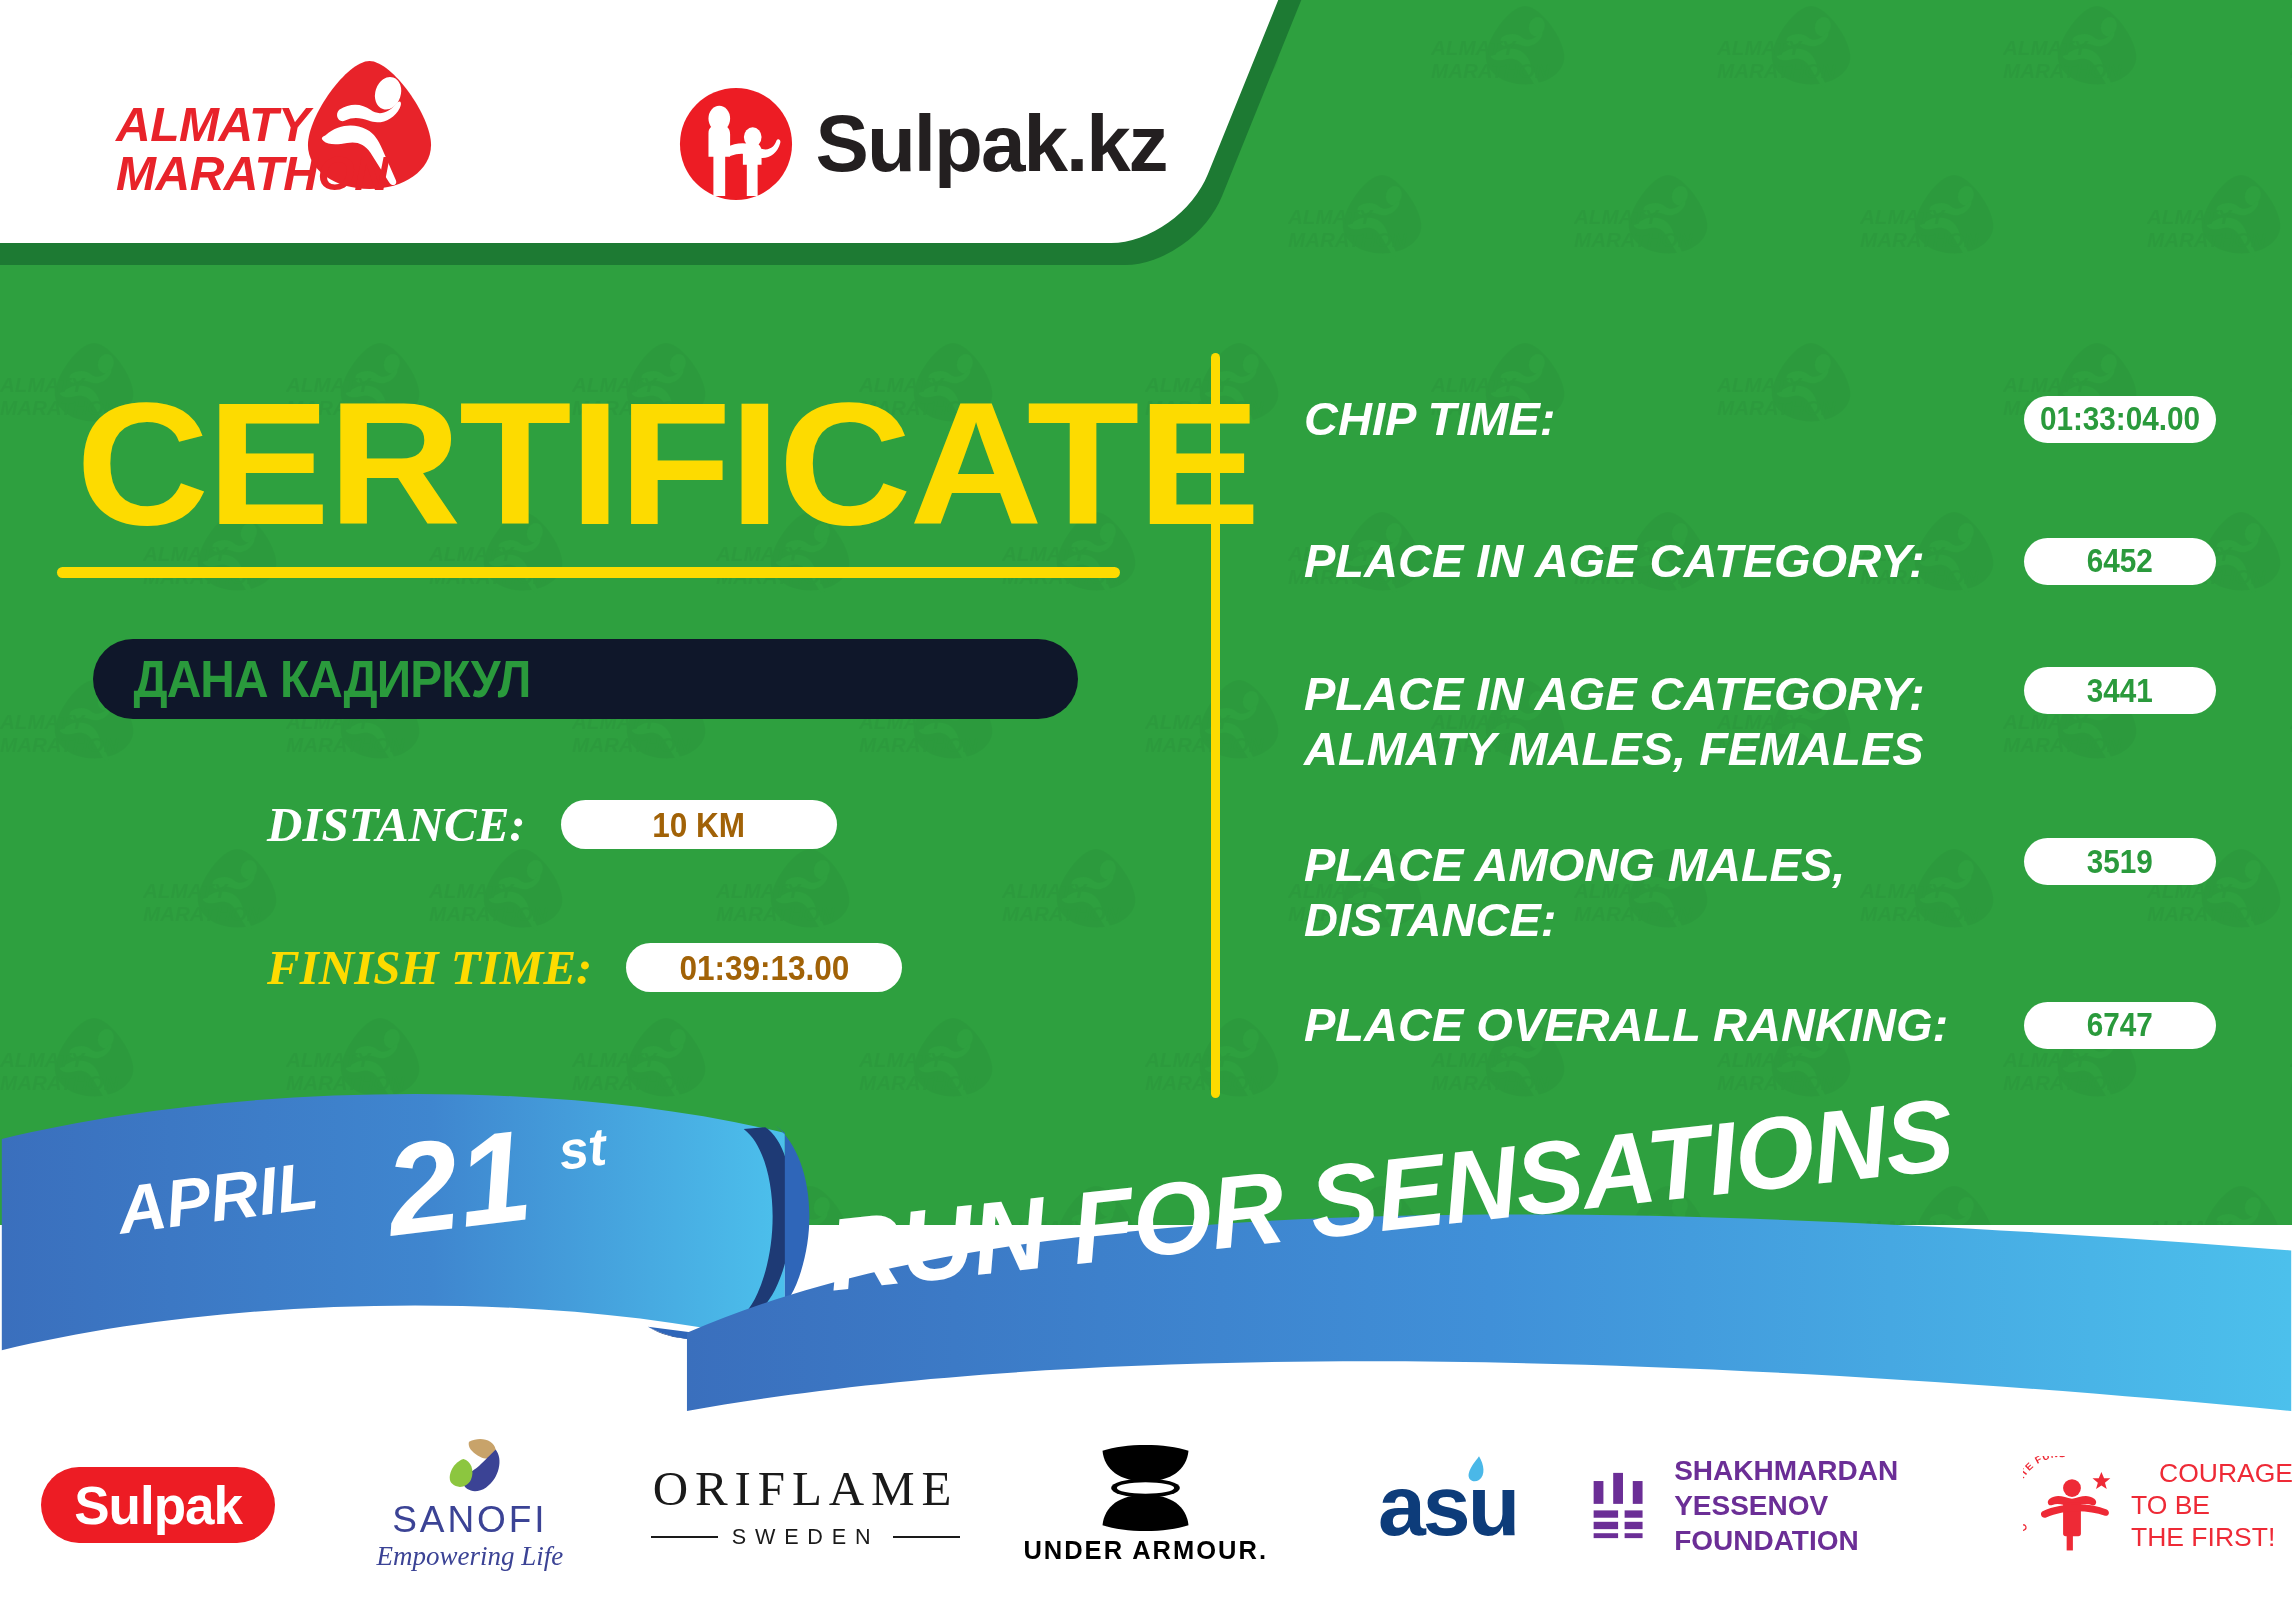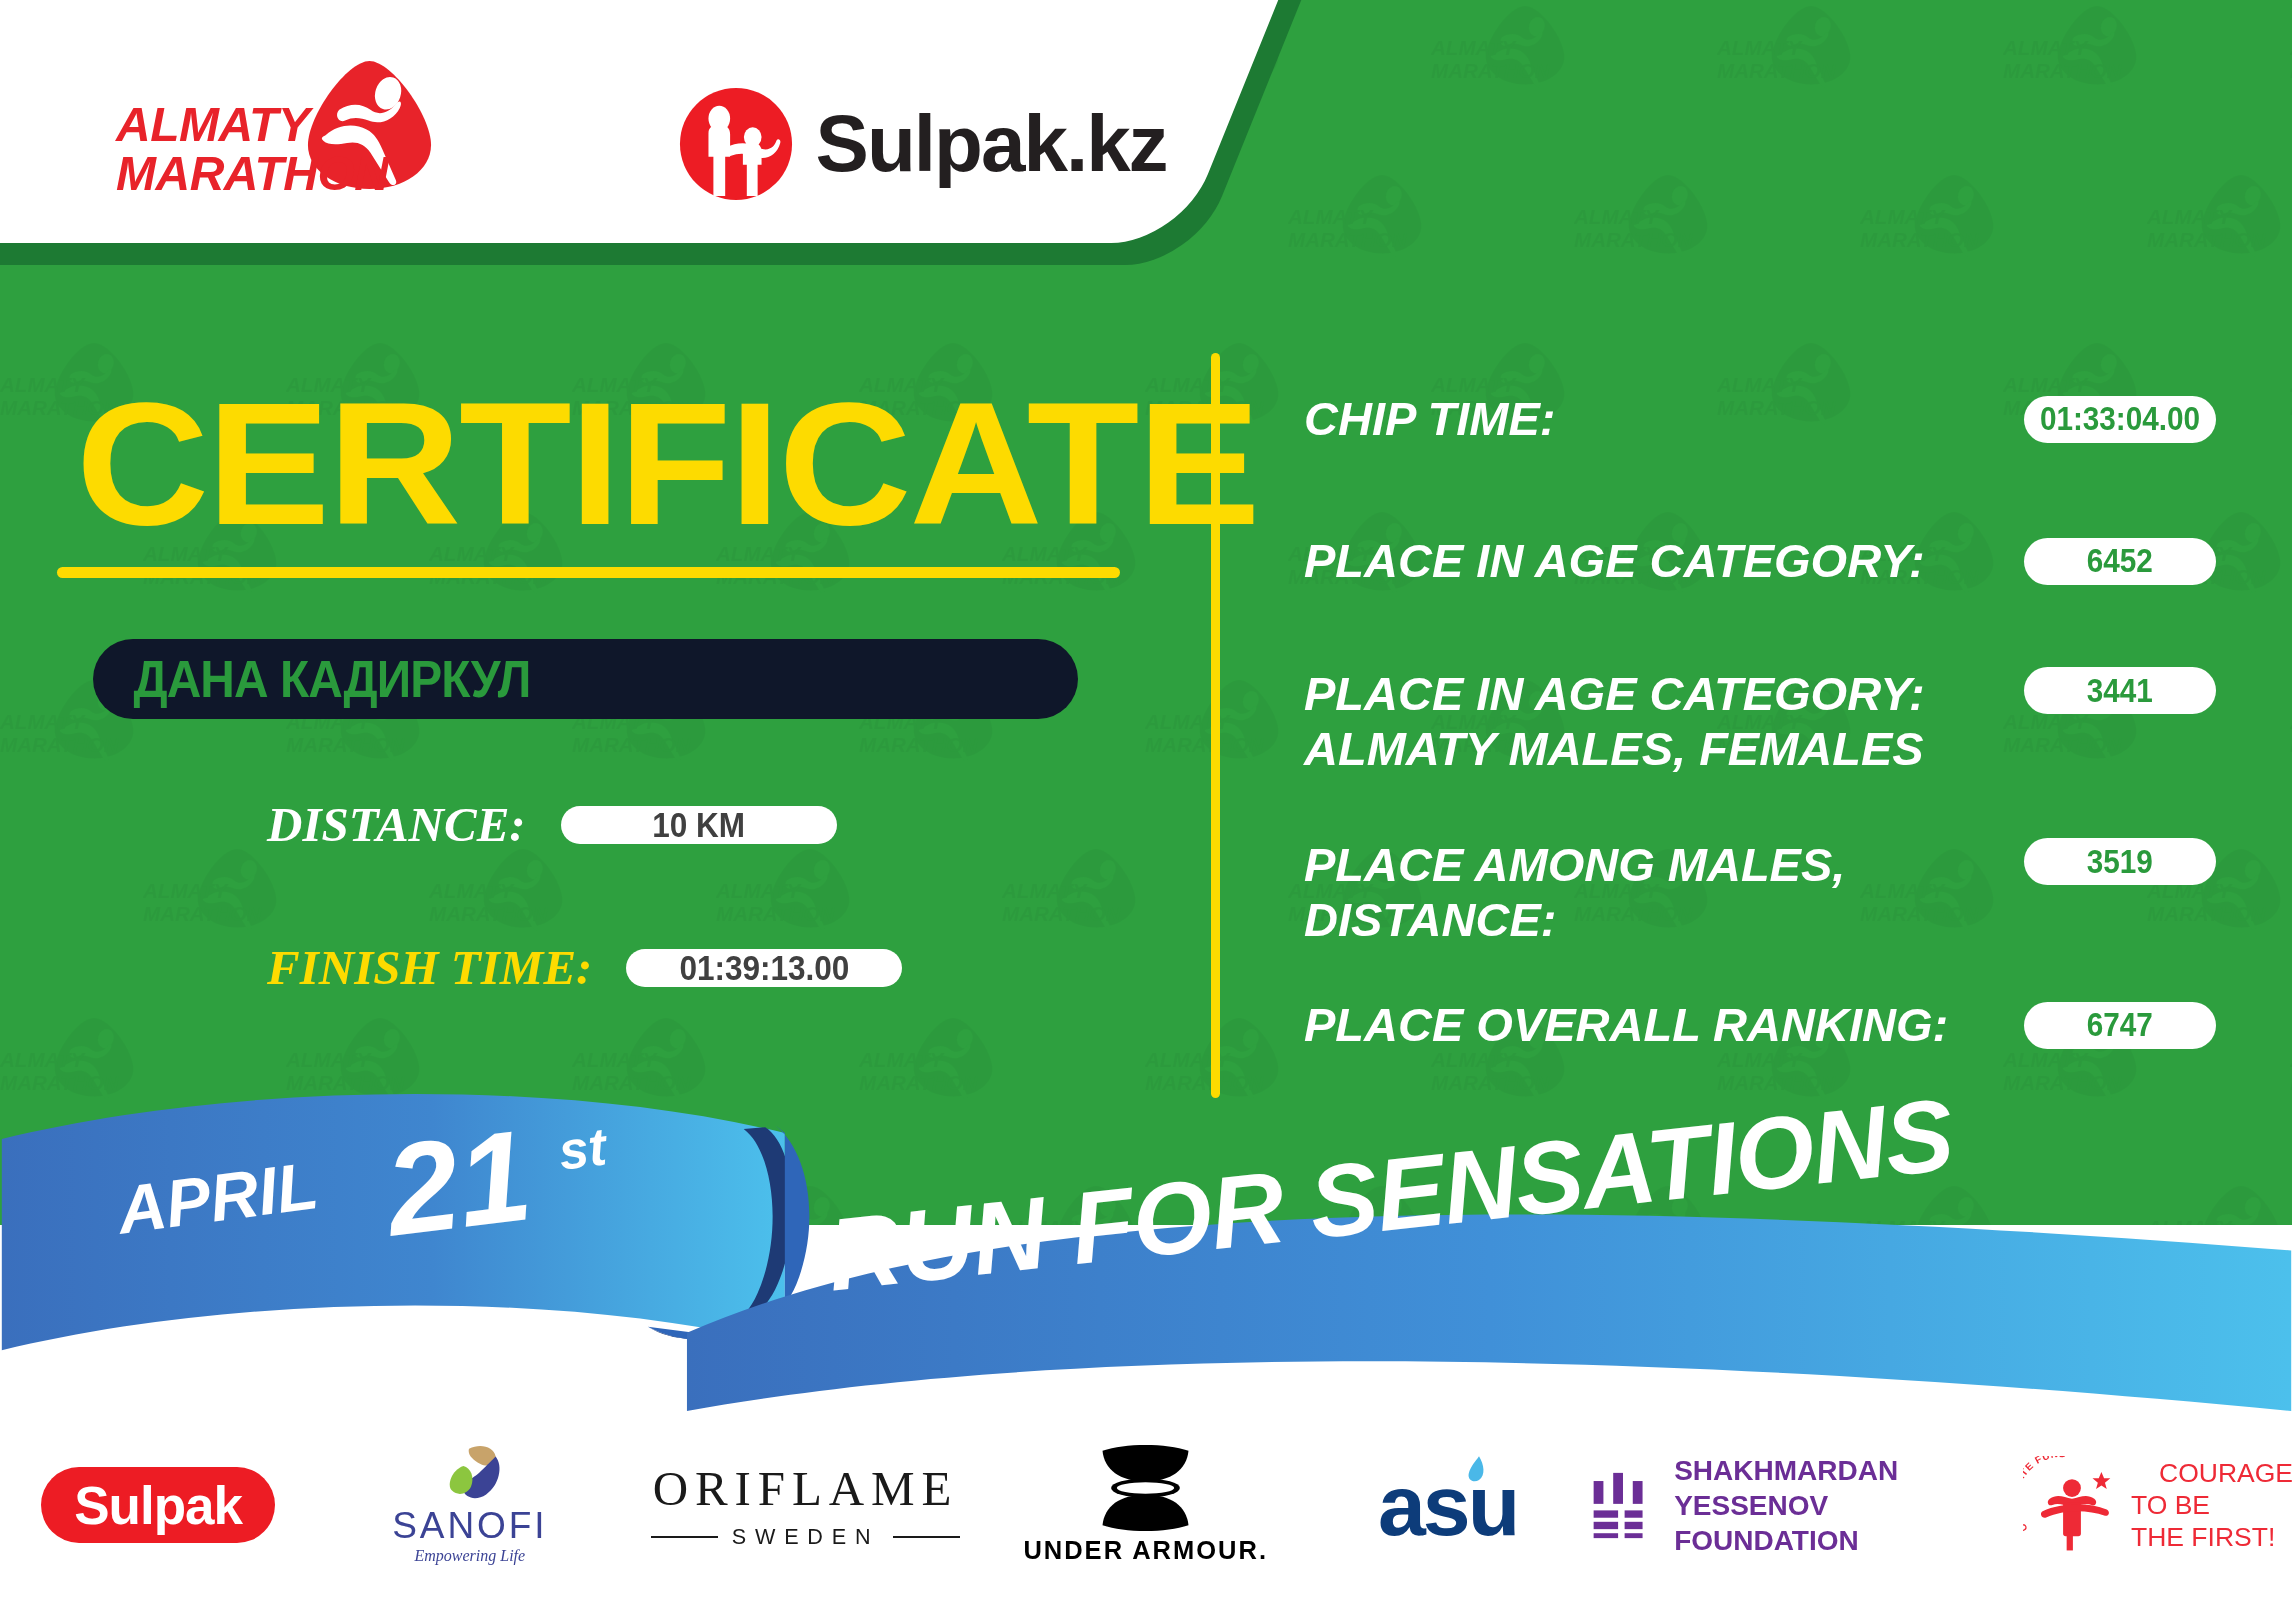--- a/index.html
+++ b/index.html
@@ -80,23 +80,23 @@
   }
 
   .lrow{position:absolute;display:flex;align-items:center;}
   .lrow .lbl{
     font-size:49px;font-weight:bold;font-style:italic;letter-spacing:0px;
     font-family:Liberation Serif, serif;white-space:nowrap;
   }
   .lbl-white{color:#ffffff;}
   .lbl-yellow{color:#fddb00;}
   .vpill{
-    background:#fff;border-radius:29px;height:38px;min-width:276px;
+    background:#fff;border-radius:29px;height:49px;min-width:276px;
     display:flex;align-items:center;justify-content:center;
-    color:#404040;font-weight:bold;font-size:35px;letter-spacing:0px;
+    color:#a16207;font-weight:bold;font-size:35px;letter-spacing:0px;
     font-family:"Liberation Sans",sans-serif;
   }
   .vpill span{transform:scaleX(.9);display:inline-block;}
 
   
   .divider{
     position:absolute;left:1211px;top:353px;width:8.8px;height:745px;background:#fddb00;border-radius:5.9px;
   }
 
   
@@ -996,21 +996,21 @@
       </div>
     </div>
 
     <div class="sp" style="width:314px;flex-direction:column;">
       <svg viewBox="0 0 90 60" width="86" height="57">
         <path d="M44 4 C56 -2 70 2 72 12 C74 20 64 24 56 20 C48 16 42 10 44 4 Z" fill="#c8a36a"></path>
         <path d="M72 12 C80 22 76 42 62 52 C52 59 40 56 38 48 C36 40 48 36 56 28 C64 20 68 16 72 12 Z" fill="#3b4395"></path>
         <path d="M38 22 C46 24 50 34 46 44 C42 52 32 54 26 48 C20 42 26 26 38 22 Z" fill="#8cc63f"></path>
       </svg>
       <div style="color:#3b4395;font-size:37px;letter-spacing:2.9px;margin-top:3.9px;font-family:'Liberation Sans',sans-serif;">SANOFI</div>
-      <div style="color:#3b4395;font-size:16px;font-style:italic;font-family:'Liberation Serif',serif;">Empowering Life</div>
+      <div style="color:#3b4395;font-size:27px;font-style:italic;font-family:'Liberation Serif',serif;">Empowering Life</div>
     </div>
 
     <div class="sp" style="width:372px;flex-direction:column;">
       <div style="color:#1a1a1a;font-size:49px;letter-spacing:6.9px;font-family:'Liberation Serif',serif;">ORIFLAME</div>
       <div style="display:flex;align-items:center;gap:13.7px;margin-top:7.8px;">
         <div style="width:67px;height:2px;background:#1a1a1a;"></div>
         <div style="color:#1a1a1a;font-size:21.6px;letter-spacing:8.8px;font-family:'Liberation Sans',sans-serif;">SWEDEN</div>
         <div style="width:67px;height:2px;background:#1a1a1a;"></div>
       </div>
     </div>

